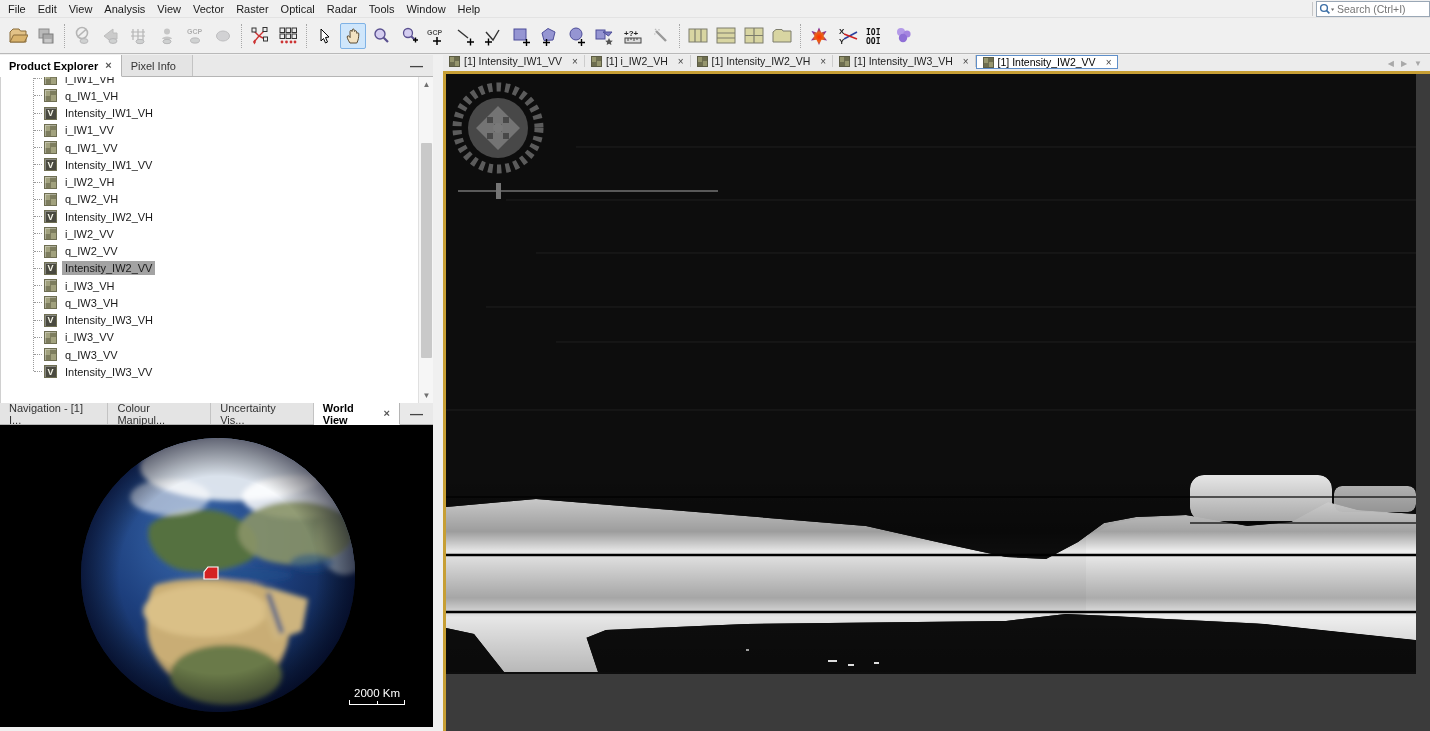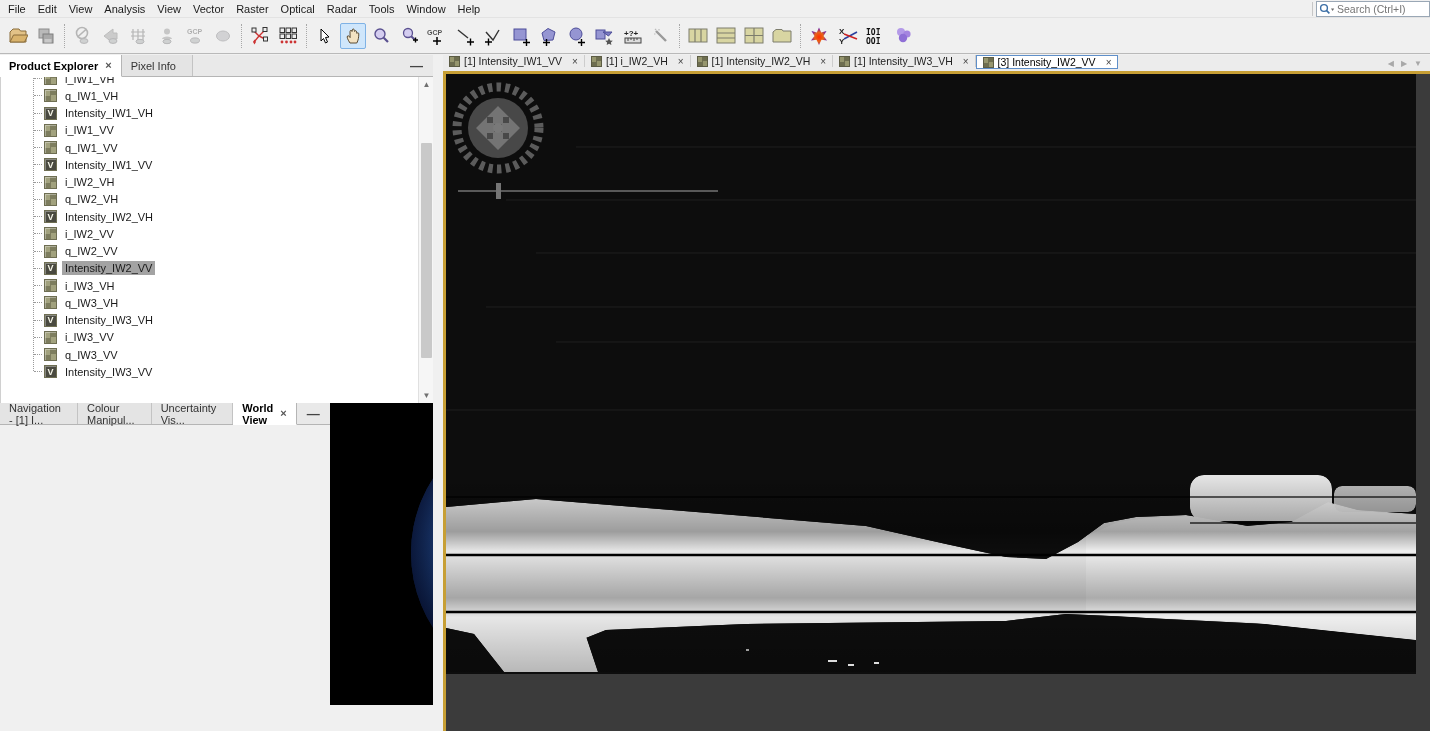--- a/index.html
+++ b/index.html
@@ -72,21 +72,21 @@
   
   .sbar { position:absolute; top:0; right:0; width:15px; bottom:0; background:#f6f6f6;
     border-left:1px solid #e0e0e0; }
   .sbar .arr { position:absolute; left:0; width:15px; height:15px; color:#707070;
     font-size:8px; text-align:center; line-height:15px; }
   .sbar .arr.up { top:0; } .sbar .arr.dn { bottom:0; }
   .sbar .thumb { position:absolute; left:2px; width:11px; top:66px; height:215px;
     background:#c9c9c9; border-radius:1px; }
 
   
-  .worldview { flex:1; display:flex; flex-direction:row; overflow:hidden; }
+  .worldview { flex:1; display:flex; flex-direction:column; overflow:hidden; }
   .globe-area { height:302px; background:#000; position:relative; }
   .scalebar { position:absolute; right:28px; bottom:22px; color:#fff; }
   .scalebar .txt { display:block; text-align:center; margin-bottom:1px; font-size:11.5px; }
   .scalebar .bar { display:block; width:56px; height:5px; border-bottom:1px solid #fff;
     border-left:1px solid #fff; border-right:1px solid #fff; position:relative; }
   .scalebar .bar::after { content:""; position:absolute; left:50%; bottom:0; height:3px;
     border-left:1px solid #fff; }
   .wstatus { flex:1; background:#f0f0f0; position:relative; font-size:11.5px; }
   .wstatus .sl { position:absolute; left:128px; top:2px; color:#222; }
   .wstatus .sr { position:absolute; left:340px; top:2px; color:#e04747; }
@@ -596,21 +596,21 @@
           </span>
 
           <span class="dtab">
             <span class="dicon"></span>
             <span>[1] Intensity_IW3_VH</span>
             <span class="x">×</span>
           </span>
 
           <span class="dtab active">
             <span class="dicon"></span>
-            <span>[3] Intensity_IW2_VV</span>
+            <span>[1] Intensity_IW2_VV</span>
             <span class="x">×</span>
           </span>
 
         <span class="tab-arrows">
           <span>◀</span>
           <span>▶</span>
           <span>▼</span>
         </span>
       </div>
 

